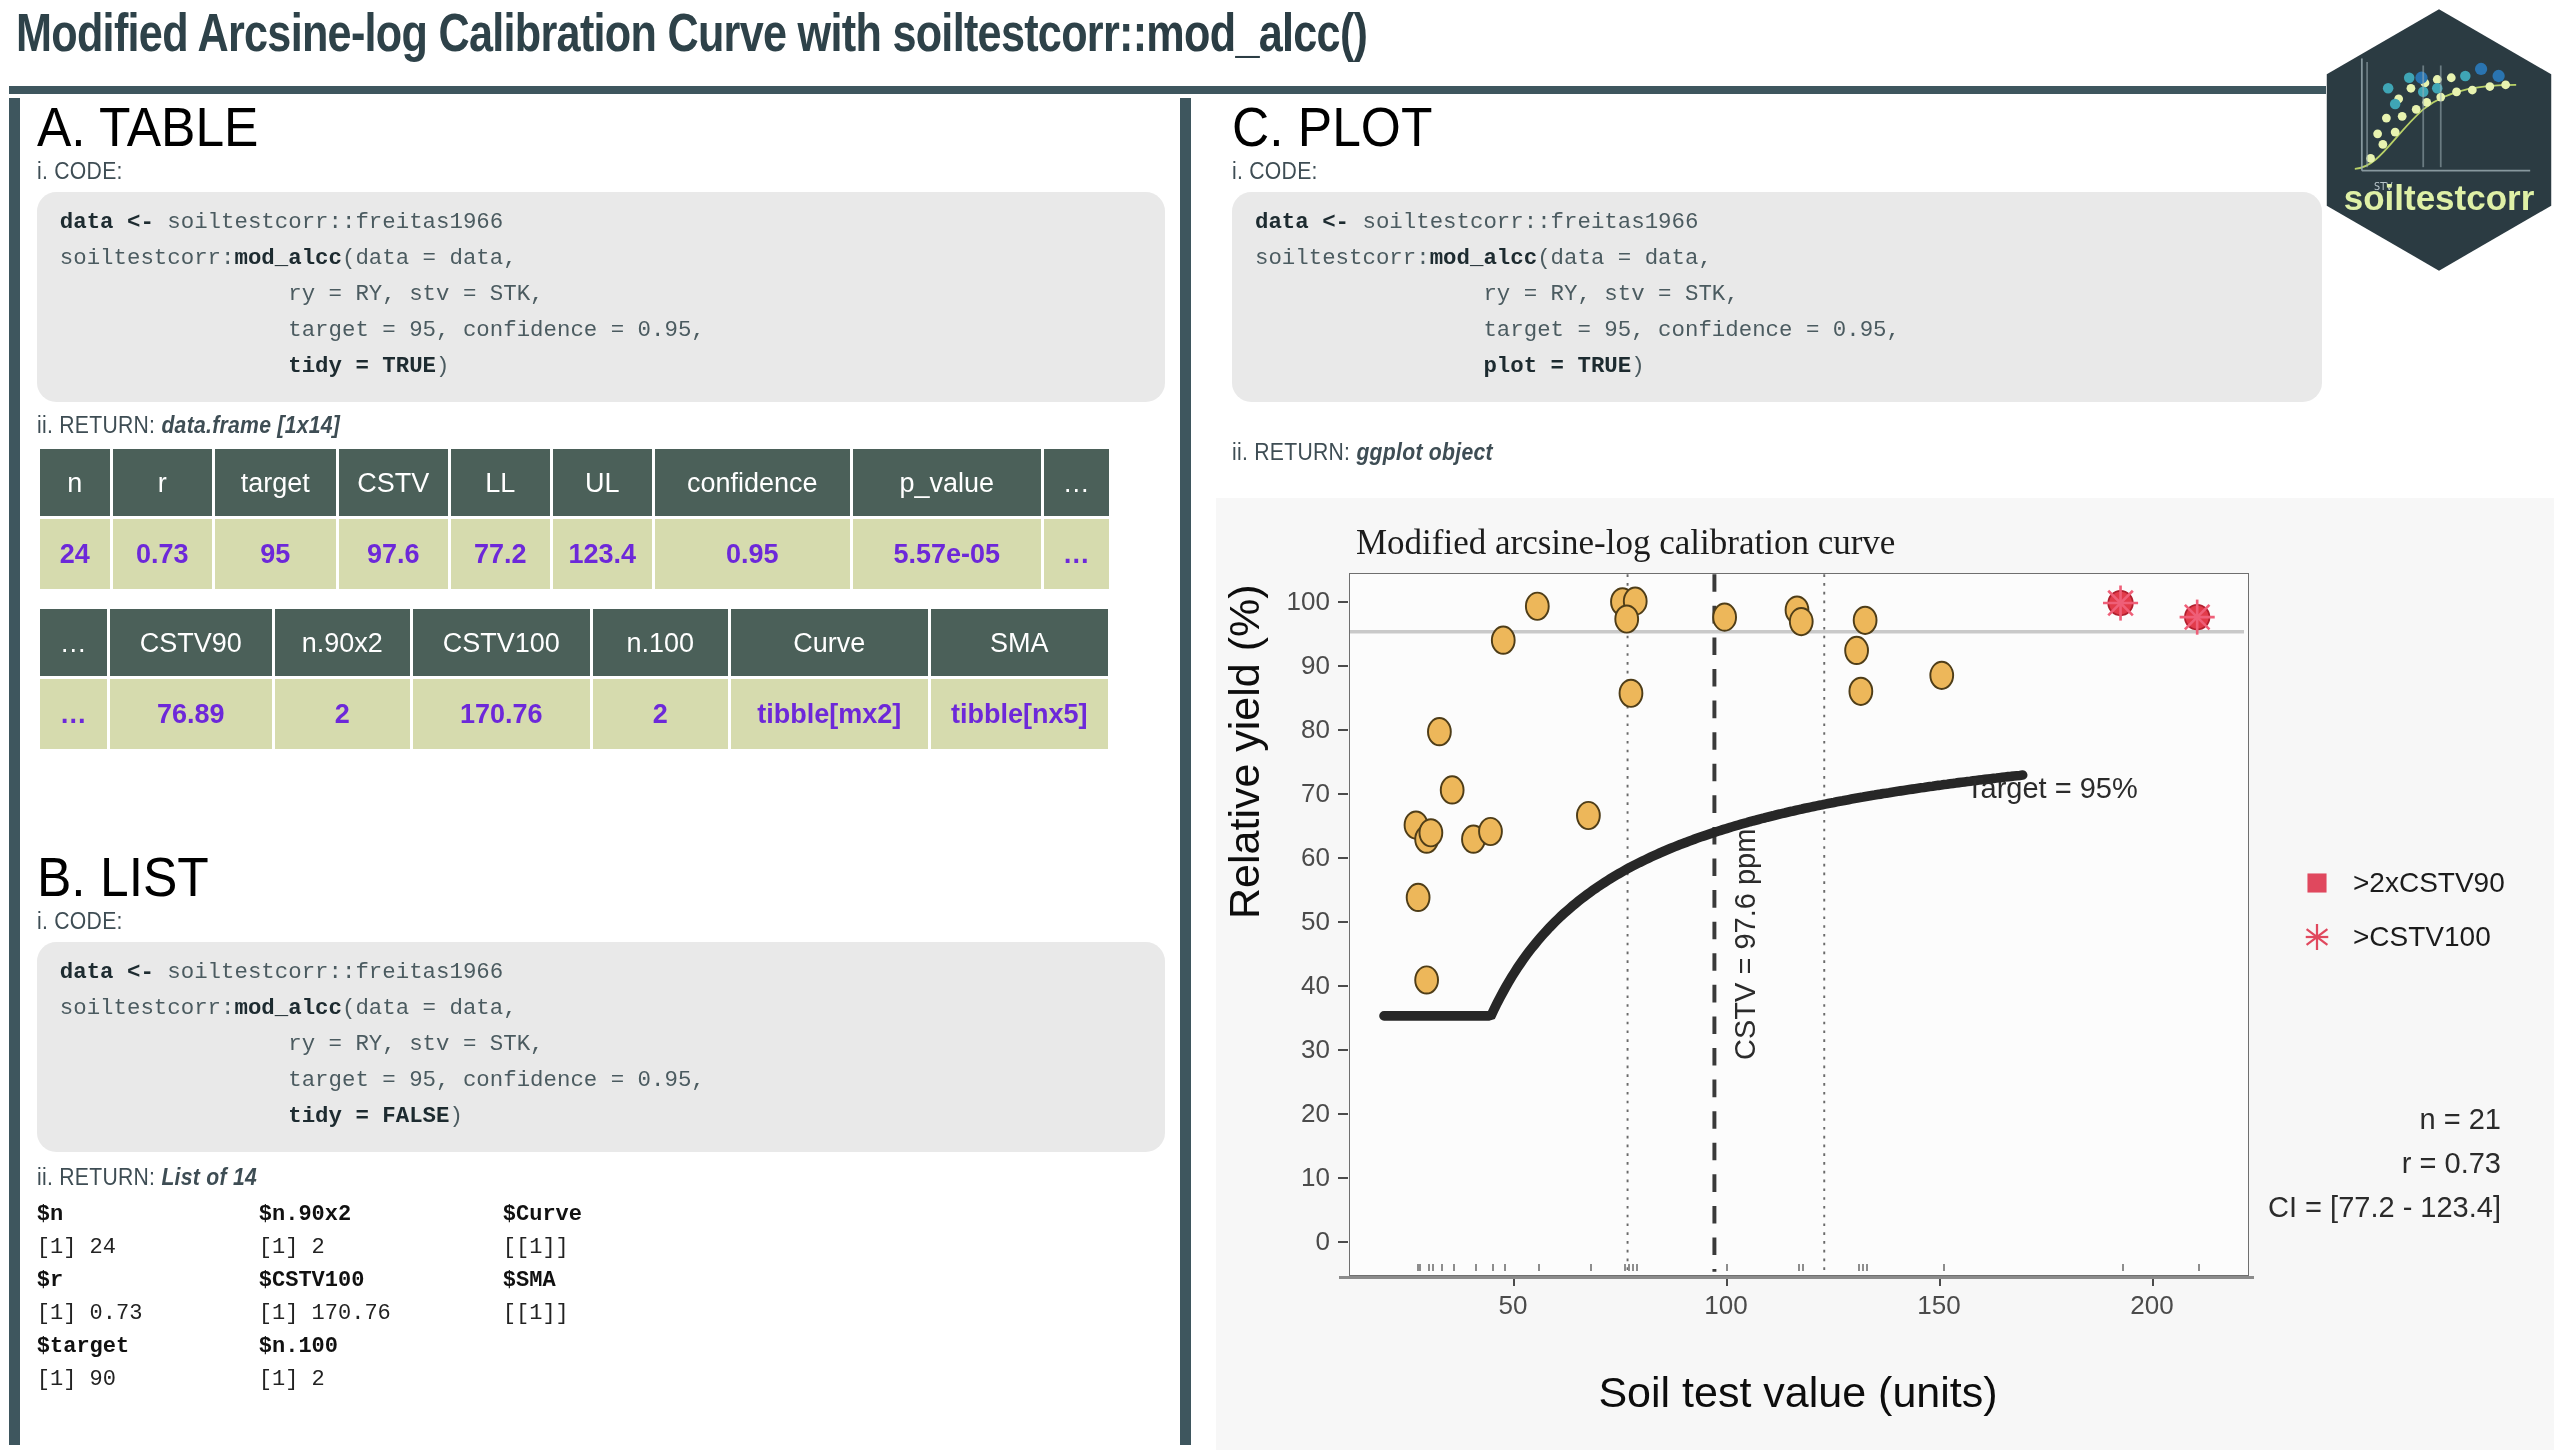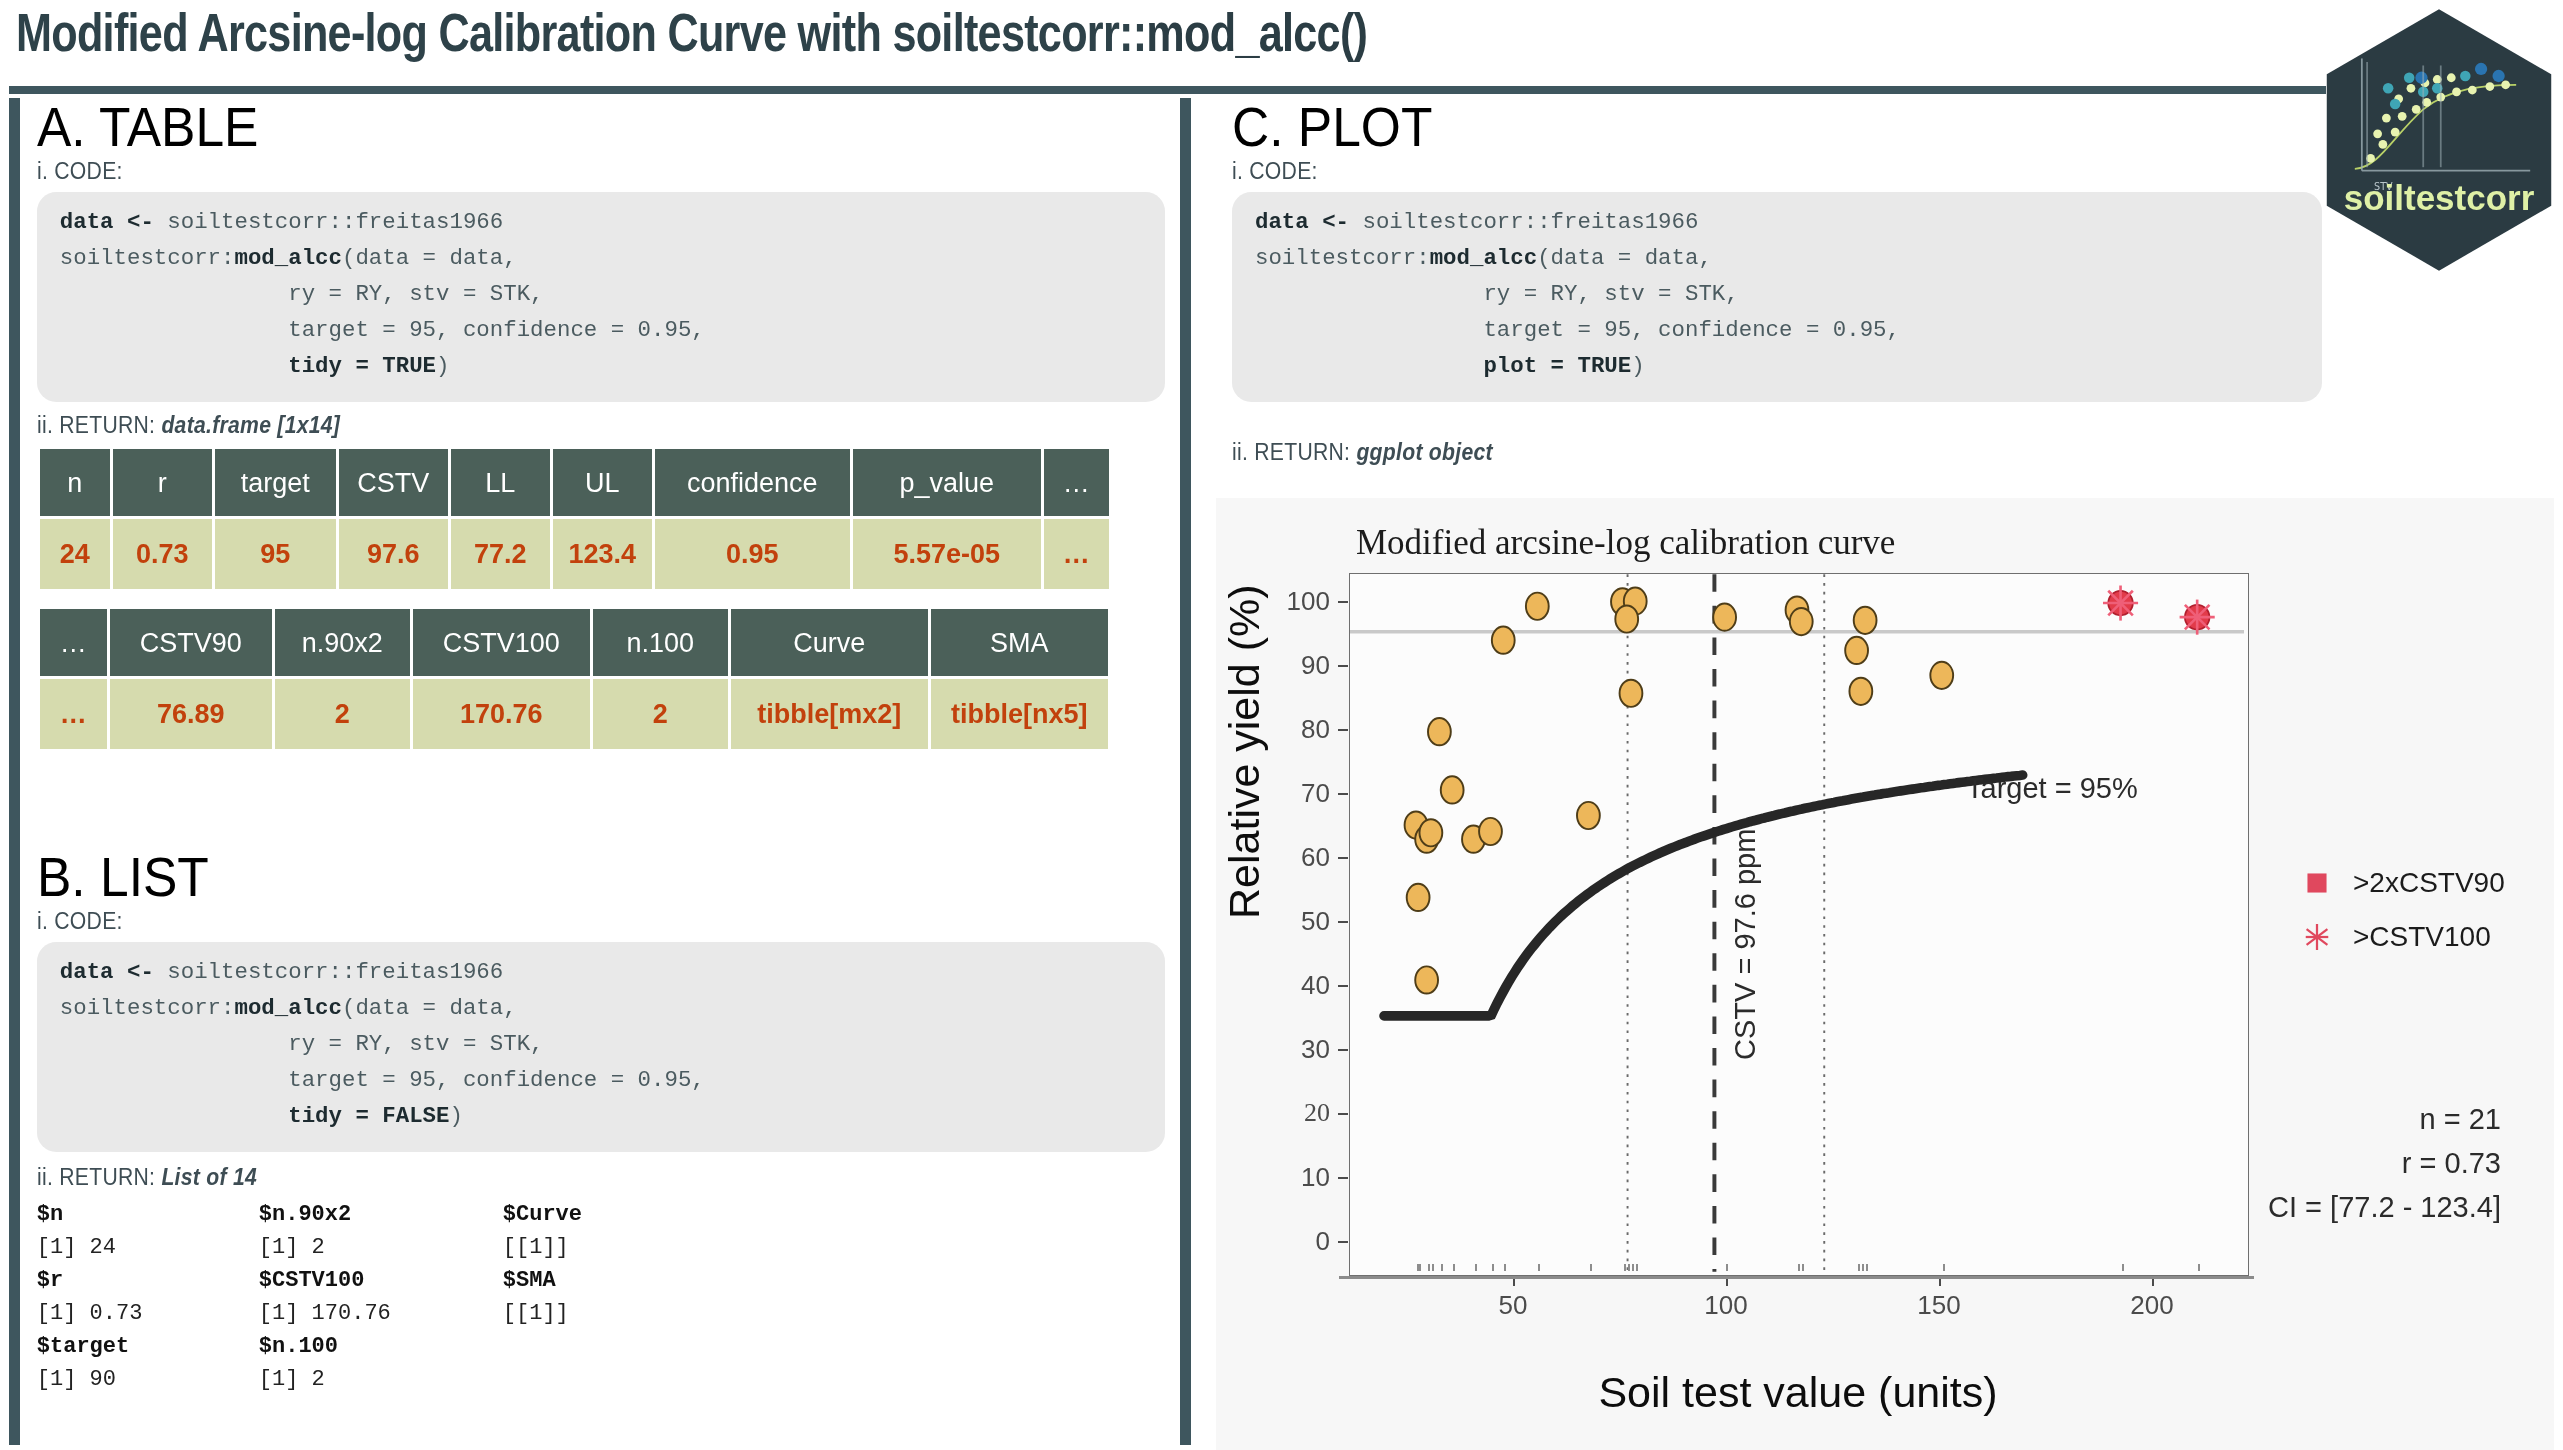--- a/index.html
+++ b/index.html
@@ -64,21 +64,21 @@
   .codebox pre b{color:#1d2b30;font-weight:700;}
 
   
   table.rt{border-collapse:separate;border-spacing:3.5px 3.5px;table-layout:fixed;}
   table.rt th{
     background:#4b6059;color:#ffffff;font-weight:400;
     font-size:27px;line-height:30px;height:65px;vertical-align:middle;
     transform:none;
   }
   table.rt td{
-    background:#d6dbae;color:#c2410c;font-weight:700;
+    background:#d6dbae;color:#6d28d9;font-weight:700;
     font-size:27px;line-height:30px;height:68px;vertical-align:middle;text-align:center;
   }
 
   
   #listout{
     font-family:"Liberation Mono",monospace;
     font-size:22px;line-height:33px;color:#111;
     display:flex;gap:0px;
   }
   #listout .lcol{width:222px;}
@@ -382,21 +382,21 @@
 
   <div class="annot" id="annot-target" style="left:750px;top:274px;">Target = 95%</div>
   <div id="cstvlab">CSTV = 97.6 ppm</div>
   <div class="statline" style="top:605px;right:53px;">n = 21</div>
   <div class="statline" style="top:649px;right:53px;">r = 0.73</div>
   <div class="statline" style="top:693px;right:53px;">CI = [77.2 - 123.4]</div>
 <div class="ytick" style="top: 743px; right: 1224px;">0</div>
     <div class="ytickmark" style="top: 743px; left: 122px;"></div>
     <div class="ytick" style="top: 679px; right: 1224px;">10</div>
     <div class="ytickmark" style="top: 679px; left: 122px;"></div>
-    <div class="ytick" style="top: 615px; right: 1224px; font-family: Liberation Serif, serif;">20</div>
+    <div class="ytick" style="top: 615px; right: 1224px;">20</div>
     <div class="ytickmark" style="top: 615px; left: 122px;"></div>
     <div class="ytick" style="top: 551px; right: 1224px;">30</div>
     <div class="ytickmark" style="top: 551px; left: 122px;"></div>
     <div class="ytick" style="top: 487px; right: 1224px;">40</div>
     <div class="ytickmark" style="top: 487px; left: 122px;"></div>
     <div class="ytick" style="top: 423px; right: 1224px;">50</div>
     <div class="ytickmark" style="top: 423px; left: 122px;"></div>
     <div class="ytick" style="top: 359px; right: 1224px;">60</div>
     <div class="ytickmark" style="top: 359px; left: 122px;"></div>
     <div class="ytick" style="top: 295px; right: 1224px;">70</div>

